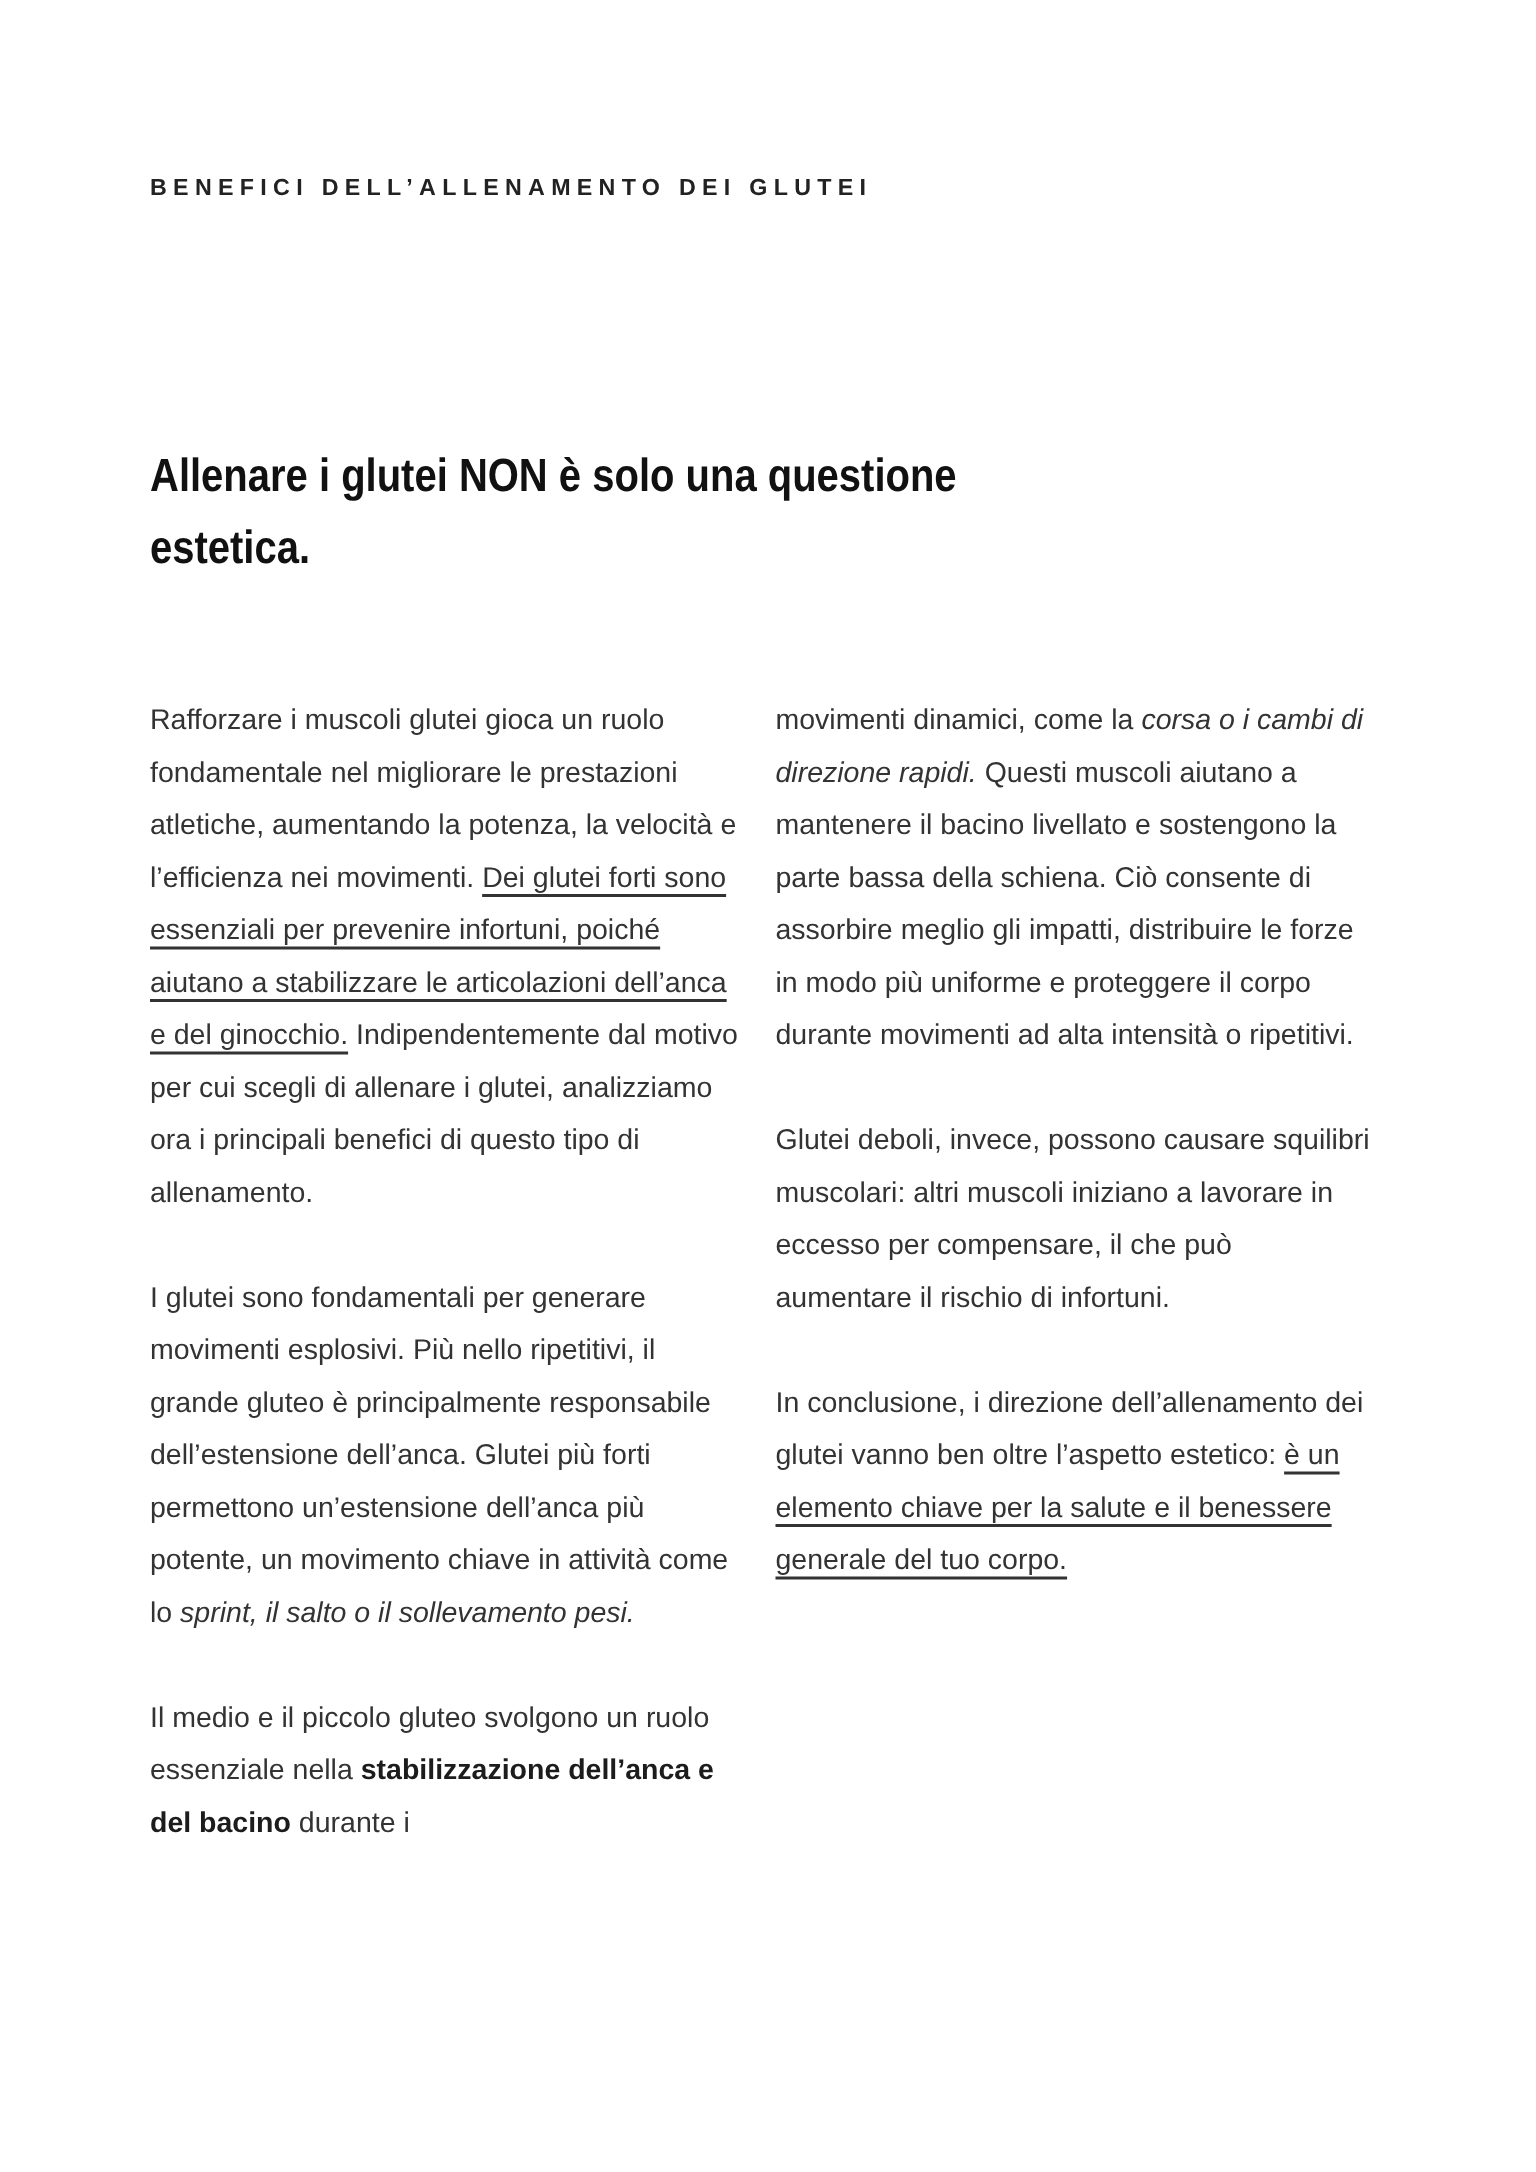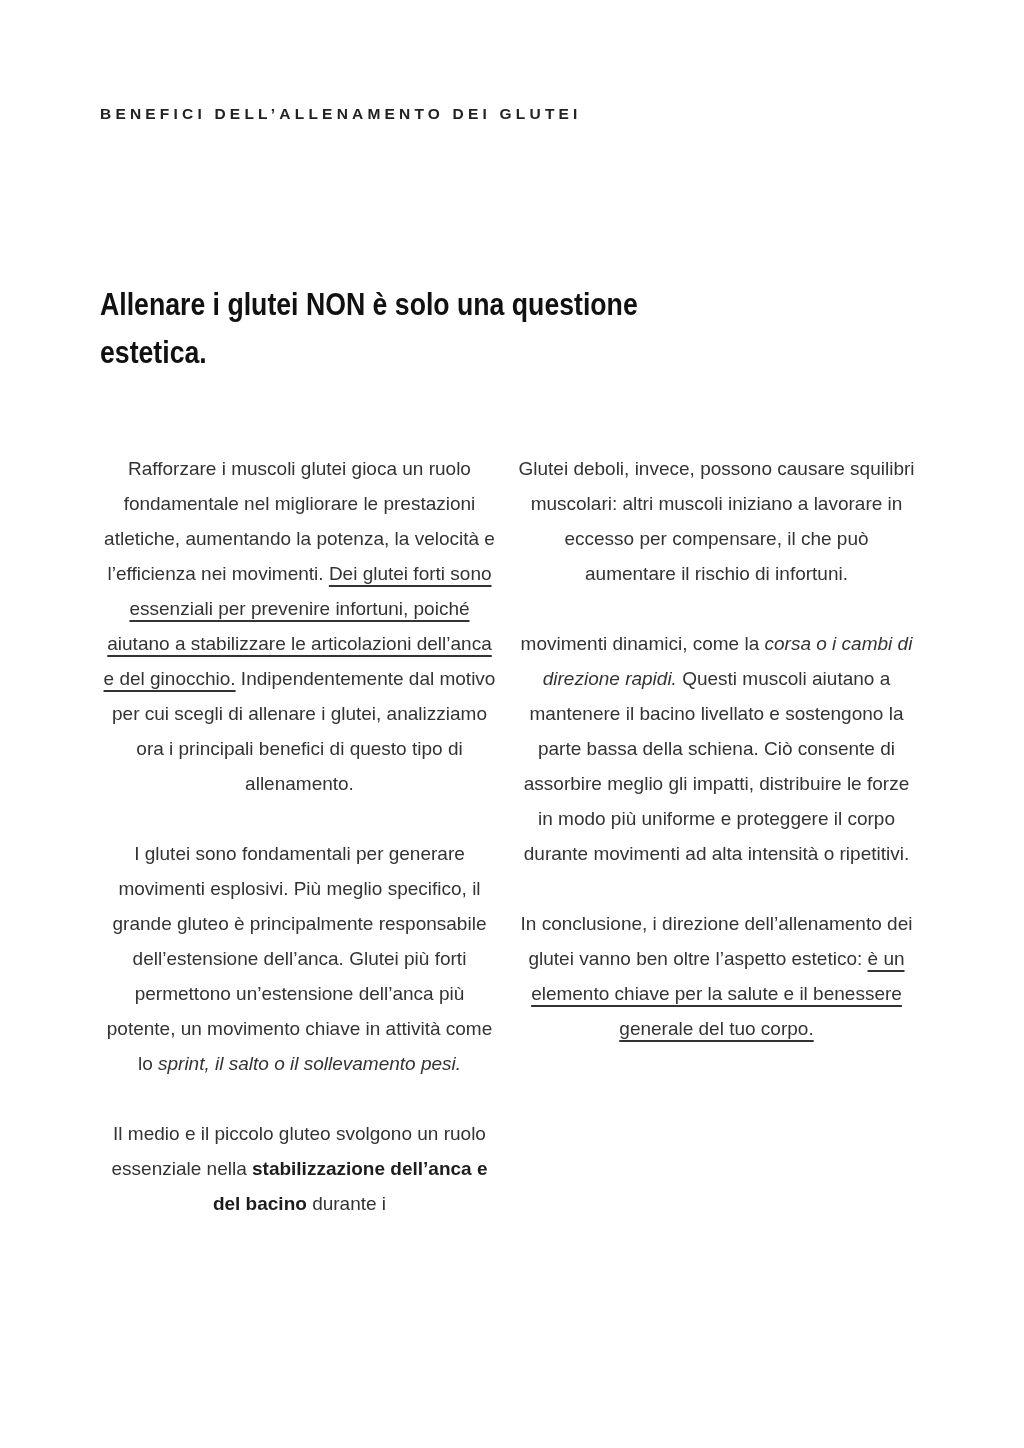--- a/index.html
+++ b/index.html
@@ -6,21 +6,21 @@
   html, body {
     width: 1024px;
     height: 1448px;
     background: #ffffff;
     font-family: "Liberation Sans", sans-serif;
     overflow: hidden;
   }
   .page {
     width: 1024px;
     height: 1448px;
-    padding: 4px 108px 0 100px;
+    padding: 16px 108px 0 100px;
     background: #ffffff;
     border-radius: 15px;
   }
   .eyebrow {
     padding-top: 101px;
     font-size: 15.5px;
     font-weight: 700;
     letter-spacing: 4.2px;
     color: #222222;
     white-space: nowrap;
@@ -36,21 +36,20 @@
   .title .title-line {
     display: block;
     transform: scaleX(0.86);
     transform-origin: 0 50%;
     white-space: nowrap;
   }
   .columns {
     margin-top: 74px;
     display: flex;
     gap: 18px;
-    text-align: center;
   }
   .col {
     flex: 1 1 0;
     min-width: 0;
   }
   .body-p {
     font-size: 19px;
     line-height: 35px;
     color: #333333;
     font-weight: 400;
@@ -74,25 +73,25 @@
 
   <h1 class="title">
       <span class="title-line">Allenare i glutei NON è solo una questione</span>
       <span class="title-line">estetica.</span>
     </h1>
 
   <div class="columns">
 
     <div class="col">
       <p class="body-p"><span>Rafforzare i muscoli glutei gioca un ruolo fondamentale nel migliorare le prestazioni atletiche, aumentando la potenza, la velocità e l’efficienza nei movimenti. </span><span class="u">Dei glutei forti sono essenziali per prevenire infortuni, poiché aiutano a stabilizzare le articolazioni dell’anca e del ginocchio.</span><span> Indipendentemente dal motivo per cui scegli di allenare i glutei, analizziamo ora i principali benefici di questo tipo di allenamento.</span></p>
-      <p class="body-p"><span>I glutei sono fondamentali per generare movimenti esplosivi. Più meglio specifico, il grande gluteo è principalmente responsabile dell’estensione dell’anca. Glutei più forti permettono un’estensione dell’anca più potente, un movimento chiave in attività come lo </span><span class="i">sprint, il salto o il sollevamento pesi.</span></p>
+      <p class="body-p"><span>I glutei sono fondamentali per generare movimenti esplosivi. Più nello ripetitivi, il grande gluteo è principalmente responsabile dell’estensione dell’anca. Glutei più forti permettono un’estensione dell’anca più potente, un movimento chiave in attività come lo </span><span class="i">sprint, il salto o il sollevamento pesi.</span></p>
       <p class="body-p"><span>Il medio e il piccolo gluteo svolgono un ruolo essenziale nella </span><span class="b">stabilizzazione dell’anca e del bacino</span><span> durante i</span></p>
     </div>
 
     <div class="col">
+      <p class="body-p"><span>movimenti dinamici, come la </span><span class="i">corsa o i cambi di direzione rapidi.</span><span> Questi muscoli aiutano a mantenere il bacino livellato e sostengono la parte bassa della schiena. Ciò consente di assorbire meglio gli impatti, distribuire le forze in modo più uniforme e proteggere il corpo durante movimenti ad alta intensità o ripetitivi.</span></p>
       <p class="body-p"><span>Glutei deboli, invece, possono causare squilibri muscolari: altri muscoli iniziano a lavorare in eccesso per compensare, il che può aumentare il rischio di infortuni.</span></p>
-      <p class="body-p"><span>movimenti dinamici, come la </span><span class="i">corsa o i cambi di direzione rapidi.</span><span> Questi muscoli aiutano a mantenere il bacino livellato e sostengono la parte bassa della schiena. Ciò consente di assorbire meglio gli impatti, distribuire le forze in modo più uniforme e proteggere il corpo durante movimenti ad alta intensità o ripetitivi.</span></p>
       <p class="body-p"><span>In conclusione, i direzione dell’allenamento dei glutei vanno ben oltre l’aspetto estetico: </span><span class="u">è un elemento chiave per la salute e il benessere generale del tuo corpo.</span></p>
     </div>
 
   </div>
 
 </div>
 
 </body></html>

